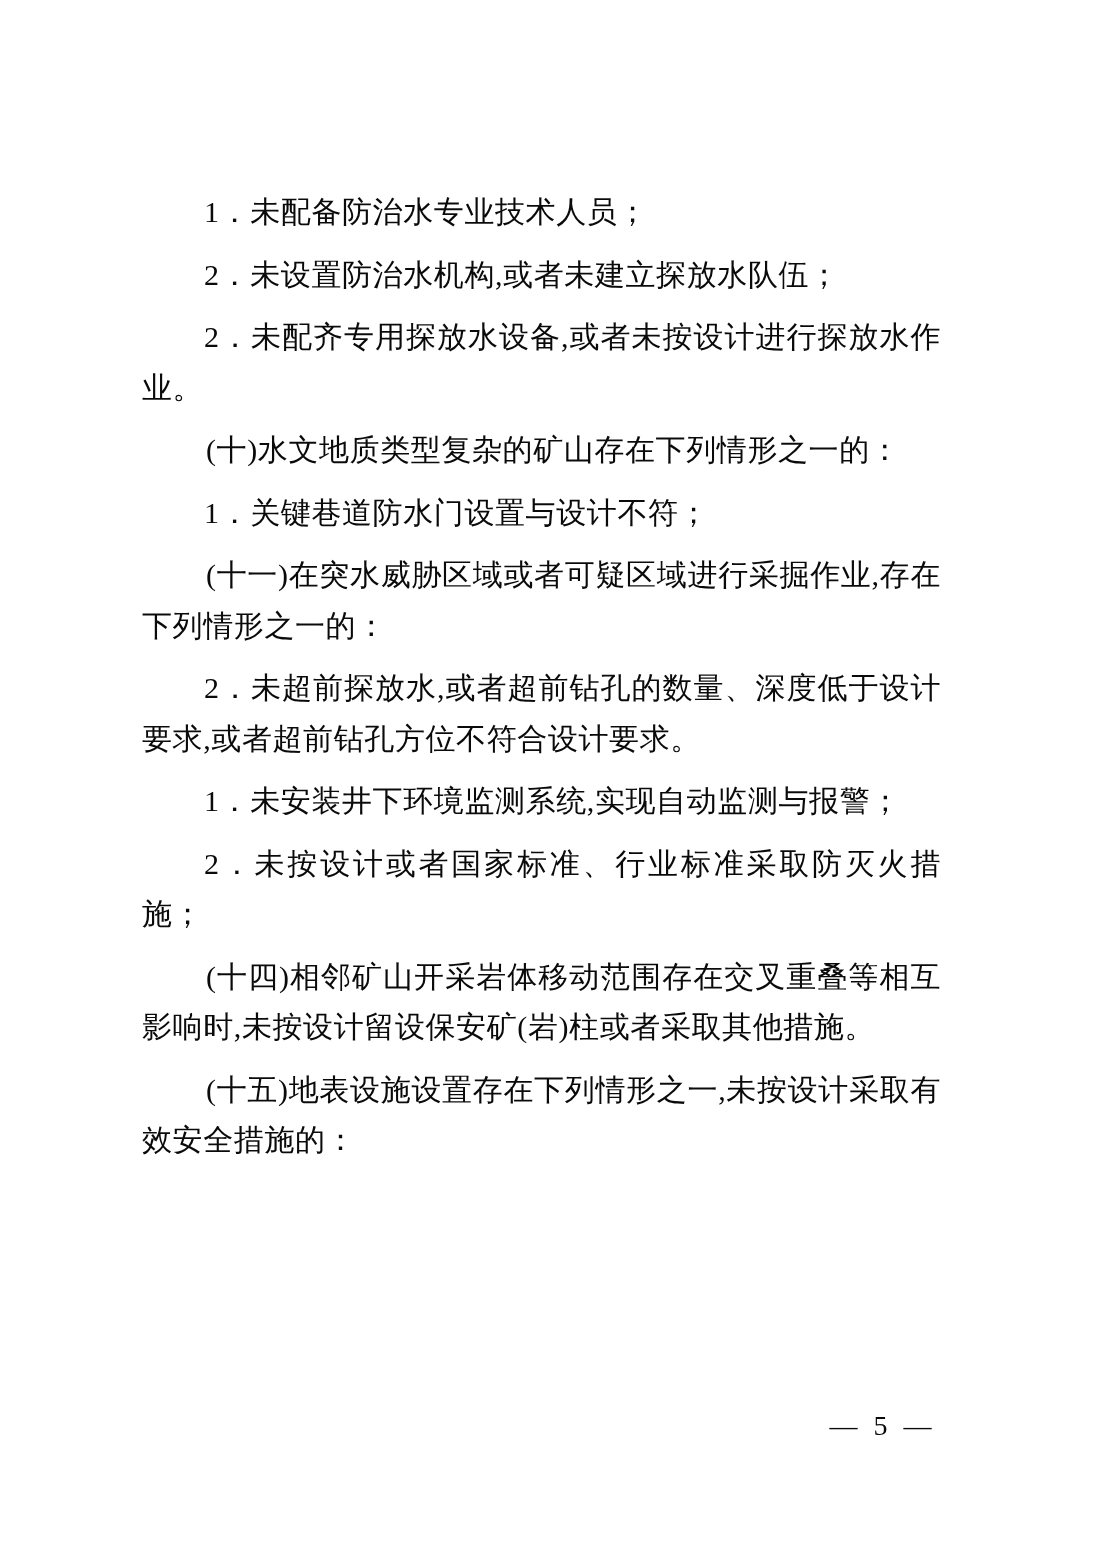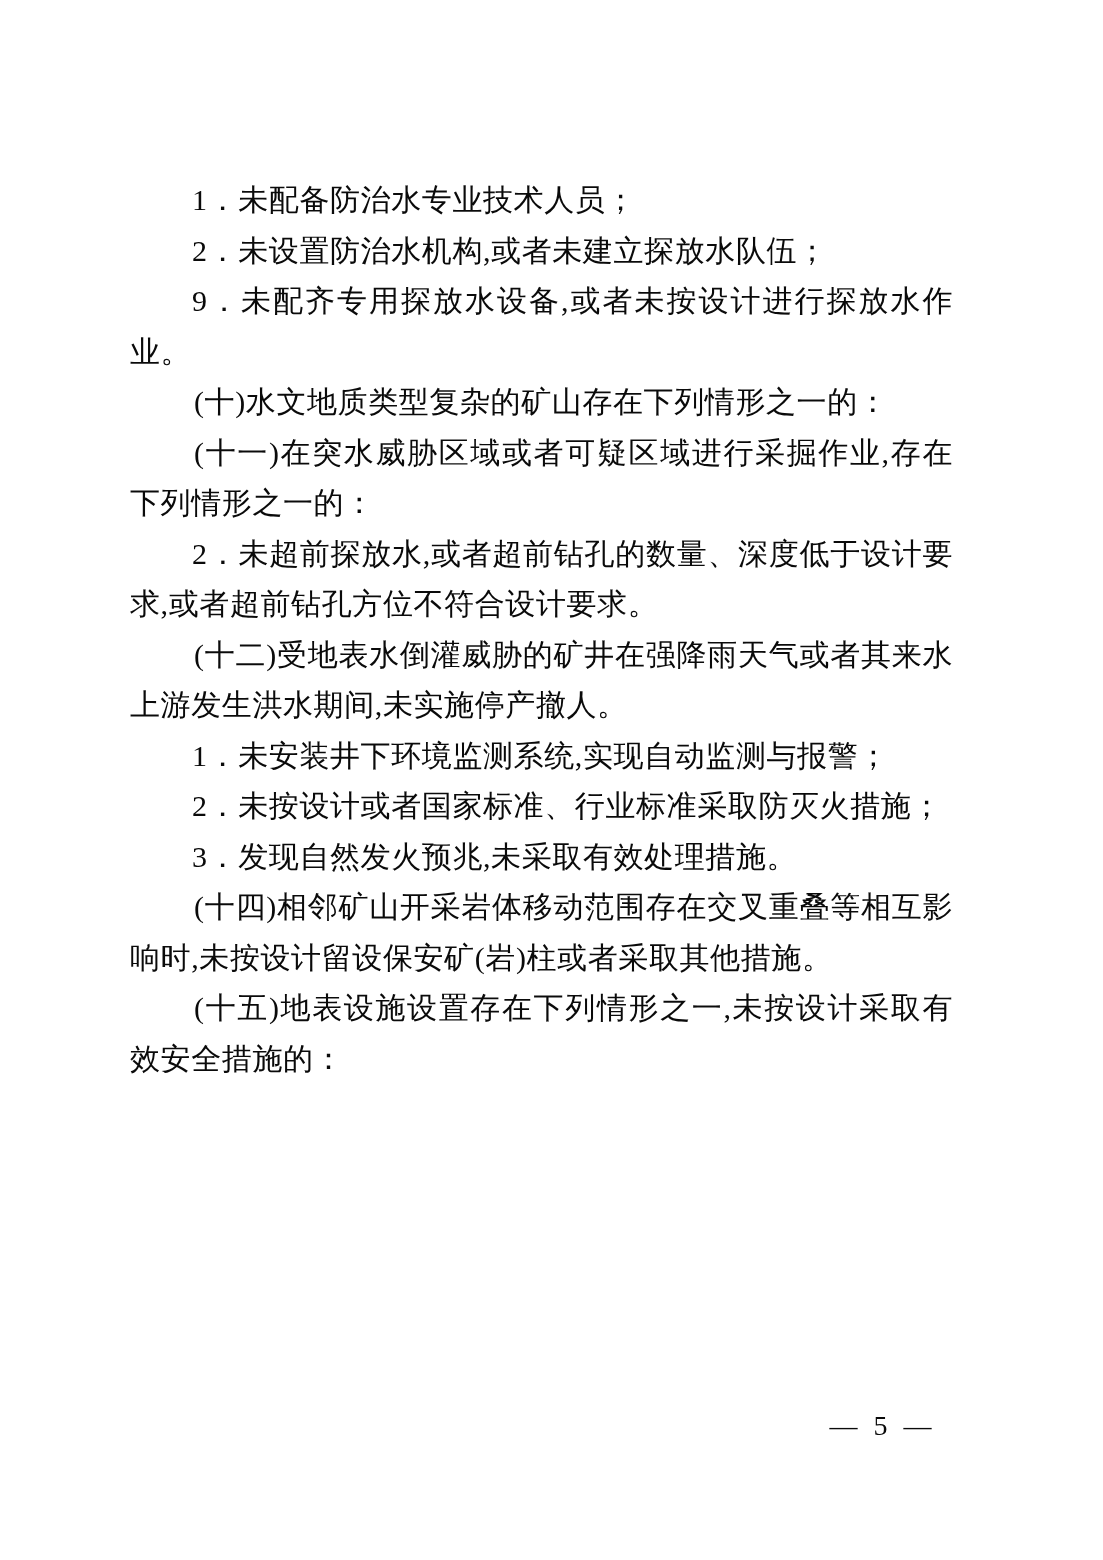--- a/index.html
+++ b/index.html
@@ -26,21 +26,21 @@
     padding: 175px 150px 0 130px;
   }
   .doc-body {
     font-size: 30px;
     line-height: 50.5px;
     letter-spacing: 0.6px;
     text-align: justify;
     text-justify: inter-ideograph;
   }
   .para {
-    margin: 0;
+    margin: 12px;
     padding: 0;
   }
   .indent-1 {
     text-indent: 64px;
   }
   .numbered {
     text-indent: 62px;
   }
   .page-number {
     position: absolute;
@@ -61,28 +61,27 @@
     padding: 0 14px;
   }
 </style>
 </head>
 <body>
 
 <div class="page">
   <div class="doc-body">
     <p class="para numbered">1．未配备防治水专业技术人员；</p>
     <p class="para numbered">2．未设置防治水机构,或者未建立探放水队伍；</p>
-    <p class="para numbered">9．未配齐专用探放水设备,或者未按设计进行探放水作业。</p>
+    <p class="para numbered">2．未配齐专用探放水设备,或者未按设计进行探放水作业。</p>
     <p class="para indent-1">(十)水文地质类型复杂的矿山存在下列情形之一的：</p>
+    <p class="para numbered">1．关键巷道防水门设置与设计不符；</p>
     <p class="para indent-1">(十一)在突水威胁区域或者可疑区域进行采掘作业,存在下列情形之一的：</p>
     <p class="para numbered">2．未超前探放水,或者超前钻孔的数量、深度低于设计要求,或者超前钻孔方位不符合设计要求。</p>
-    <p class="para indent-1">(十二)受地表水倒灌威胁的矿井在强降雨天气或者其来水上游发生洪水期间,未实施停产撤人。</p>
     <p class="para numbered">1．未安装井下环境监测系统,实现自动监测与报警；</p>
     <p class="para numbered">2．未按设计或者国家标准、行业标准采取防灭火措施；</p>
-    <p class="para numbered">3．发现自然发火预兆,未采取有效处理措施。</p>
     <p class="para indent-1">(十四)相邻矿山开采岩体移动范围存在交叉重叠等相互影响时,未按设计留设保安矿(岩)柱或者采取其他措施。</p>
     <p class="para indent-1">(十五)地表设施设置存在下列情形之一,未按设计采取有效安全措施的：</p>
   </div>
 </div>
 
 <div class="page-number">
   <span class="pn-inner">
     <span class="pn-dash">—</span><span>5</span><span class="pn-dash">—</span>
   </span>
 </div>

